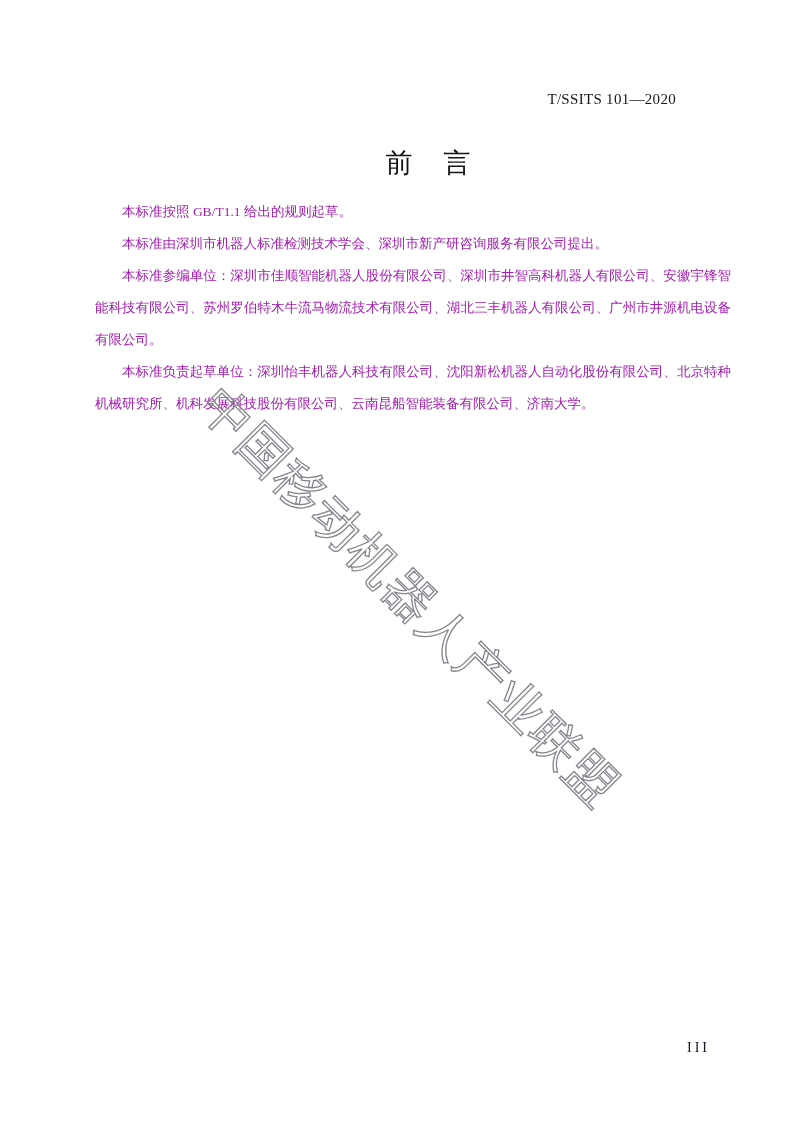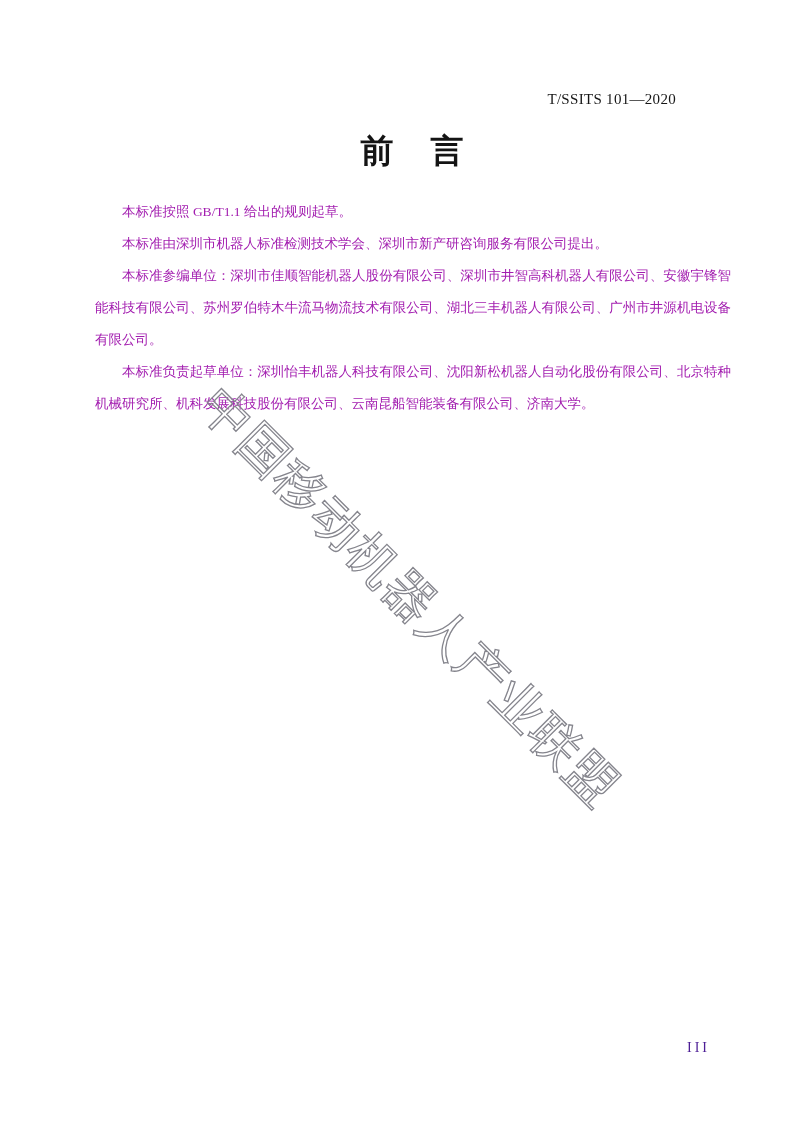--- a/index.html
+++ b/index.html
@@ -21,25 +21,25 @@
     font-size: 15px;
     color: #161616;
     letter-spacing: 0.3px;
   }
 
   .doc-title {
     position: absolute;
     top: 129px;
     left: 95px;
     width: 636px;
-    margin: 0;
+    margin: 16px;
     text-align: center;
     font-family: "Liberation Sans", sans-serif;
-    font-weight: 700;
-    font-size: 33px;
+    font-weight: 400;
+    font-size: 27px;
     color: #141414;
     letter-spacing: 2px;
   }
 
   .content {
     position: absolute;
     top: 196px;
     left: 95px;
     width: 636px;
   }
@@ -70,21 +70,21 @@
   @supports not (-webkit-text-stroke: 1px #000) {
     .watermark { color: rgba(133, 133, 141, 0.8); }
   }
 
   .page-number {
     position: absolute;
     top: 1040px;
     left: 687px;
     font-size: 14px;
     letter-spacing: 3px;
-    color: #4c1d95;
+    color: #0f172a;
   }
 </style>
 </head>
 <body>
 
 <div class="page">
 
   <div class="doc-code">T/SSITS 101—2020</div>
 
   <h1 class="doc-title">前　言</h1>

